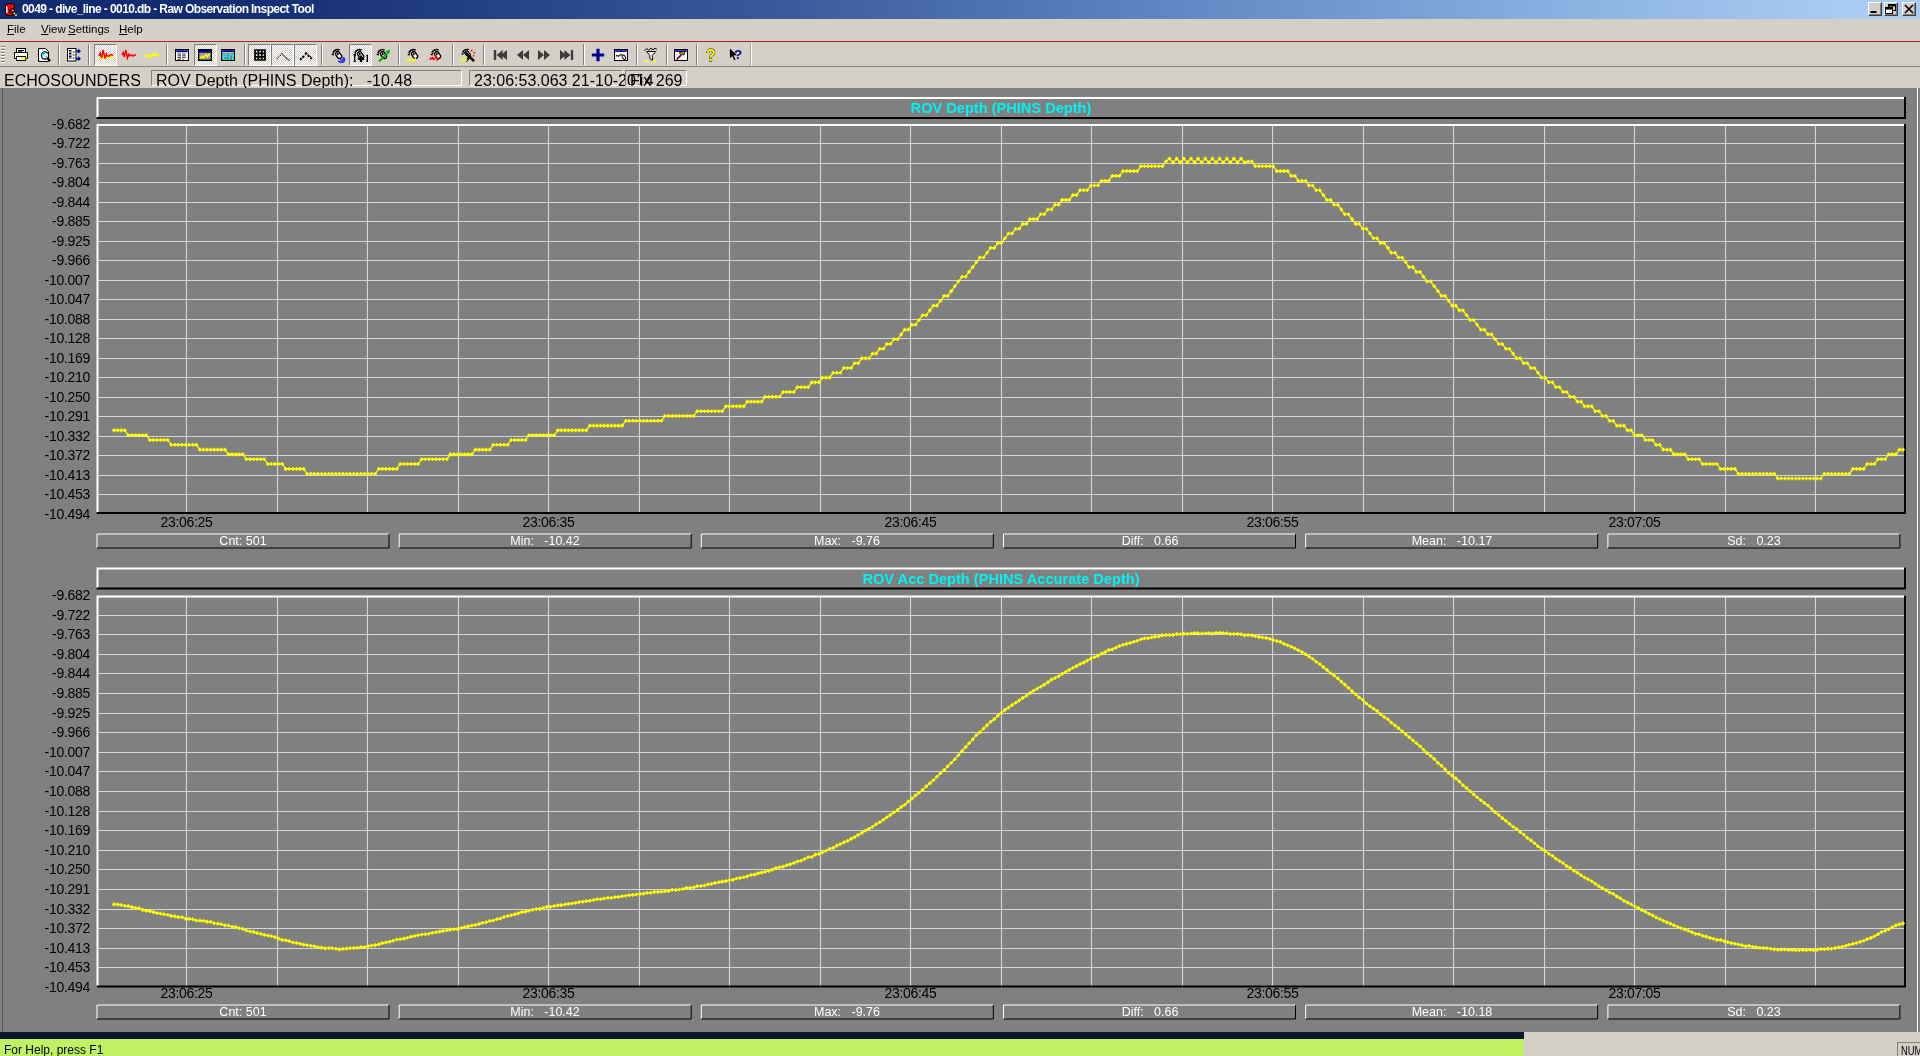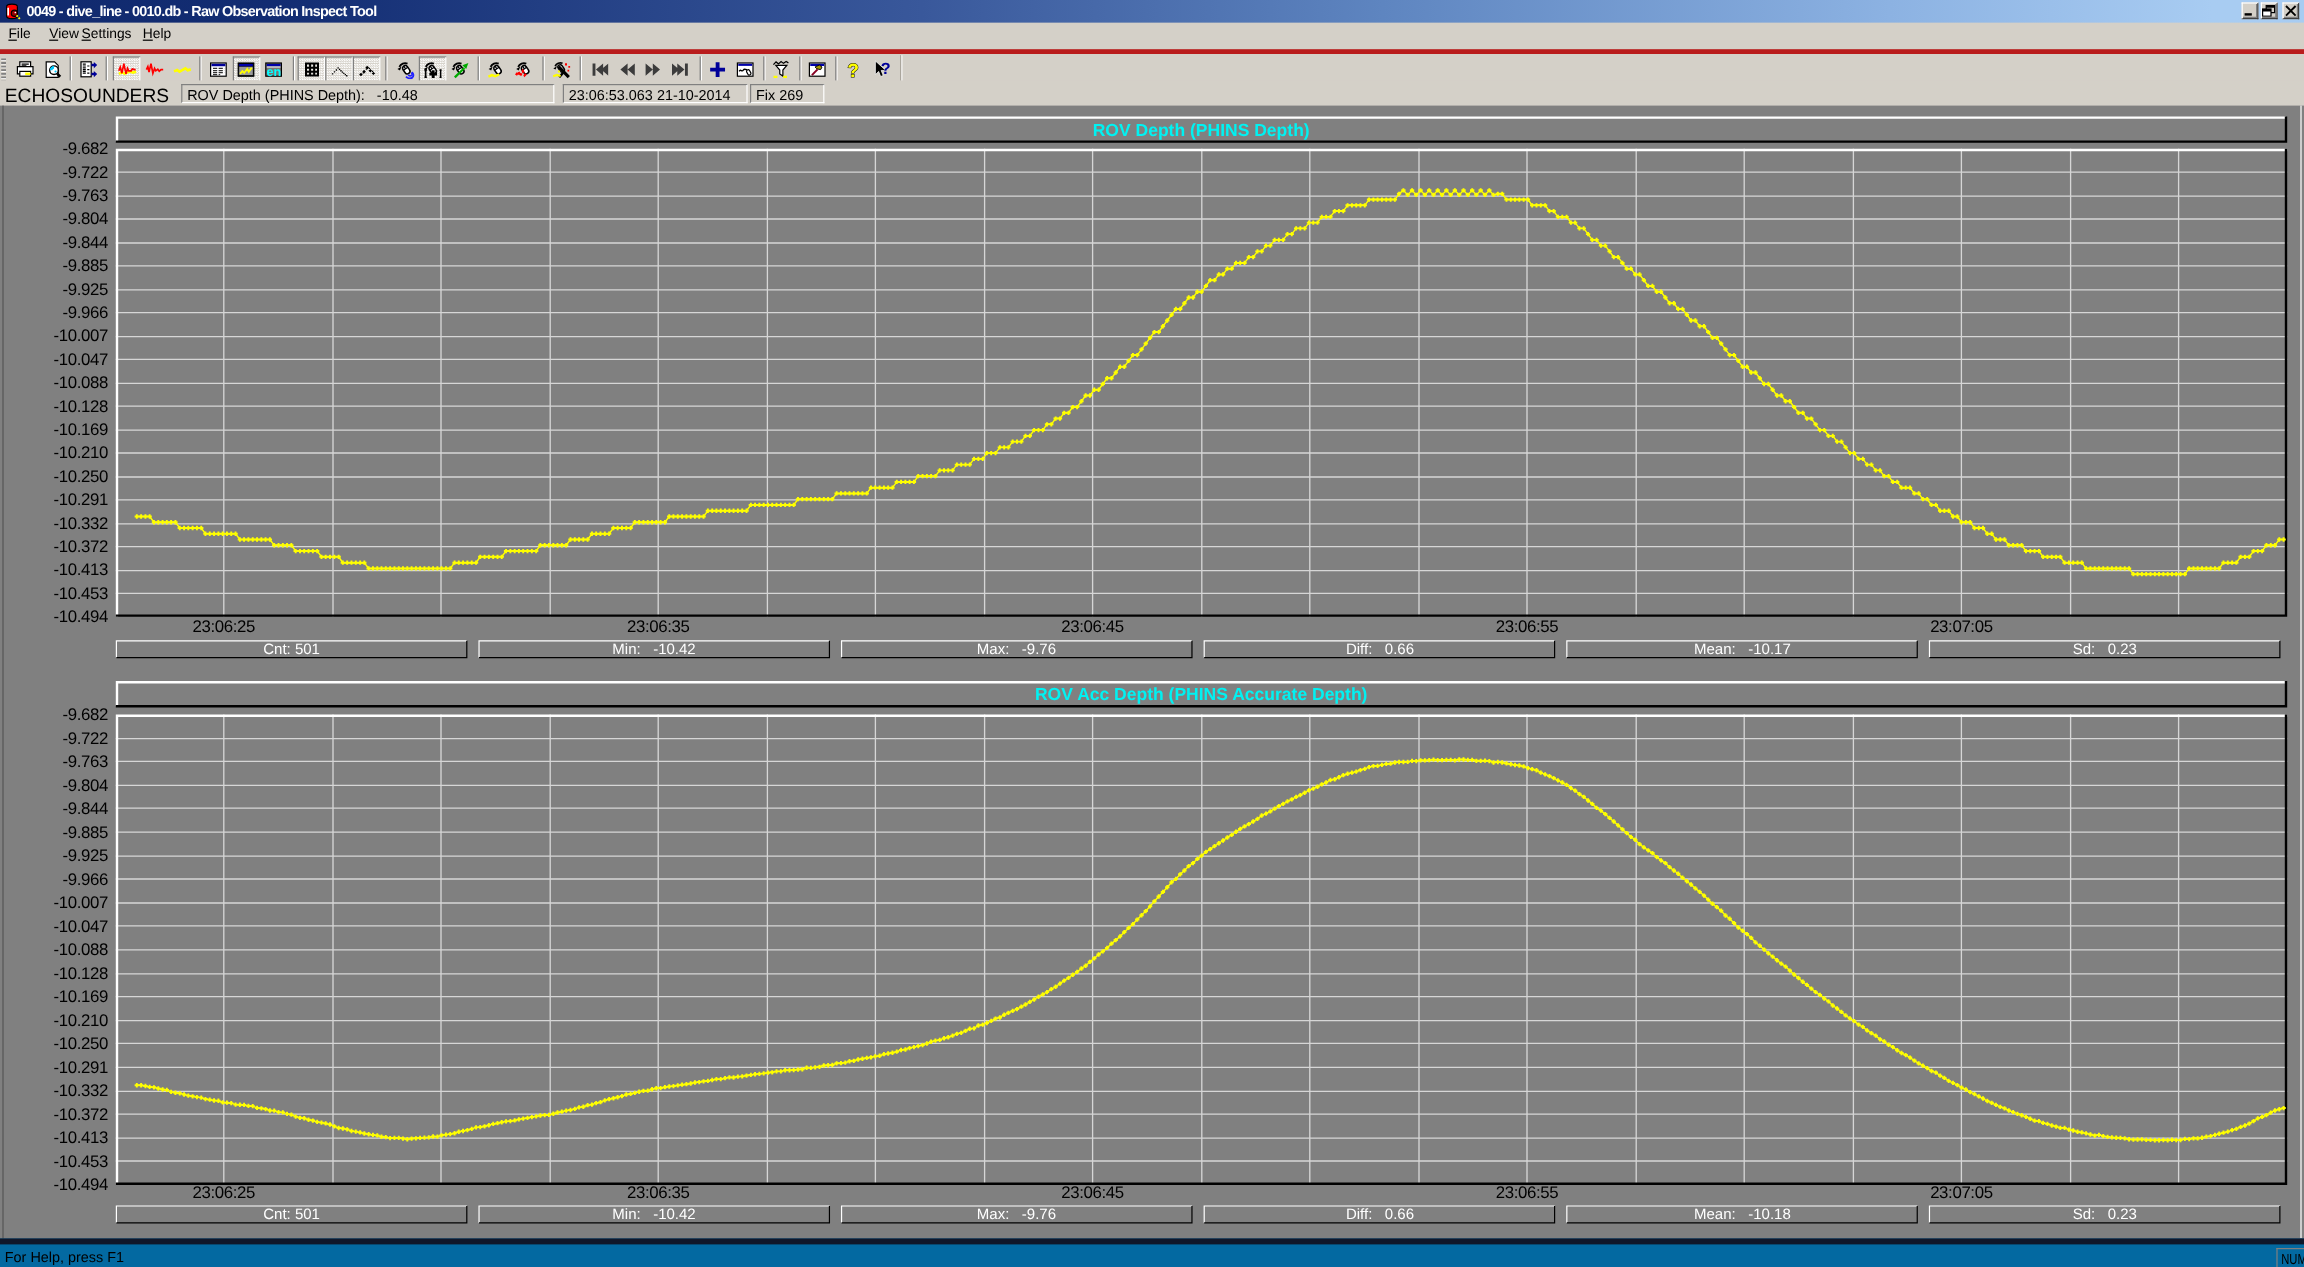--- a/index.html
+++ b/index.html
@@ -3,37 +3,37 @@
 *{margin:0;padding:0;box-sizing:border-box}
 body{width:1920px;height:1056px;overflow:hidden;font-family:"Liberation Sans",sans-serif;background:#d4d0c8;position:relative}
 .titlebar{position:absolute;left:0;top:0;width:1920px;height:19px;
  background:linear-gradient(to right,#112a6e 0%,#122c72 12%,#39589b 40%,#5e85c0 60%,#8cb2e2 82%,#a8ccf2 96%);
  display:flex;align-items:center;color:#fff;font-size:12px;font-weight:bold;letter-spacing:-0.6px}
 .tbtn{position:absolute;top:2px;width:14px;height:14px;background:#d4d0c8;
  border:1px solid;border-color:#fff #404040 #404040 #fff;box-shadow:inset -1px -1px 0 #808080;
  display:flex;align-items:center;justify-content:center}
 .menubar{position:absolute;left:0;top:19px;width:1920px;height:22px;background:#d4d0c8;font-size:11.5px}
 .menubar span{position:absolute;top:4px}
-.toolbar{position:absolute;left:0;top:41px;width:1920px;height:25px;background:#d4d0c8;border-top:4px solid #b91c1c}
+.toolbar{position:absolute;left:0;top:41px;width:1920px;height:25px;background:#d4d0c8;border-top:1px solid #b91c1c}
 .toolbar::after{content:"";position:absolute;left:0;top:24px;width:1920px;height:2px;
  background:linear-gradient(#8a867d 0,#8a867d 1px,#fff 1px)}
 .grip{position:absolute;left:1px;top:3px;width:4px;height:19px;
  background:repeating-linear-gradient(#d4d0c8 0,#d4d0c8 0.5px,#808080 1px,#808080 2px,#fff 2.5px,#d4d0c8 3px)}
 .tb{position:absolute;top:2px;width:23px;height:22px;display:flex;align-items:center;justify-content:center}
 .tb.p{border:1px solid;border-color:#808080 #fff #fff #808080;
  background:repeating-conic-gradient(#fff 0% 25%,#d4d0c8 0% 50%) 0 0/2px 2px}
 .tsep{position:absolute;top:2px;width:2px;height:21px;border-left:1px solid #808080;border-right:1px solid #fff}
 .inforow{position:absolute;left:0;top:67px;width:1920px;height:21px;background:#d4d0c8;font-size:12px}
 .ibox{position:absolute;top:3px;height:16px;border:1px solid;border-color:#808080 #fff #fff #808080;
- padding:1px 0 0 4px;font-size:12px;white-space:pre}
+ padding:1px 0 0 4px;font-size:16px;white-space:pre}
 .chart{position:absolute;left:0;top:88px;width:1920px;height:944px;background:#808080}
 .chart::before{content:"";position:absolute;left:2px;top:0;width:1px;height:944px;background:#555}
 .chart::after{content:"";position:absolute;left:1917px;top:0;width:1px;height:944px;background:#fff}
-.statusbar{position:absolute;left:0;top:1032px;width:1920px;height:24px;background:#0369a1;
- border-top:5px solid #0f172a;font-size:12px}
+.statusbar{position:absolute;left:0;top:1032px;width:1524px;height:24px;background:#bef264;
+ border-top:7px solid #0f172a;font-size:12px}
 .num{position:absolute;left:1897px;top:3px;width:28px;height:17px;border:1px solid;
  border-color:#808080 #fff #fff #808080;padding:1px 0 0 3px;font-size:12px}
 </style></head><body>
 <div class="titlebar">
     <svg width="16" height="16" viewBox="0 0 16 16" style="margin:1px 3px 0 3px">
       <ellipse cx="7" cy="3.5" rx="4.5" ry="2" fill="#f00" stroke="#000"></ellipse>
       <path d="M2.5 3.5v8a4.5 2 0 0 0 9 0v-8" fill="#f00" stroke="#000"></path>
       <path d="M3.8 4.5v6.5" stroke="#fff" stroke-width="1.4"></path>
       <circle cx="9" cy="9" r="2.6" fill="#900" stroke="#000"></circle>
       <path d="M10.8 10.8l3 3.2" stroke="#ff0" stroke-width="1.6" stroke-dasharray="1.5 1"></path>

